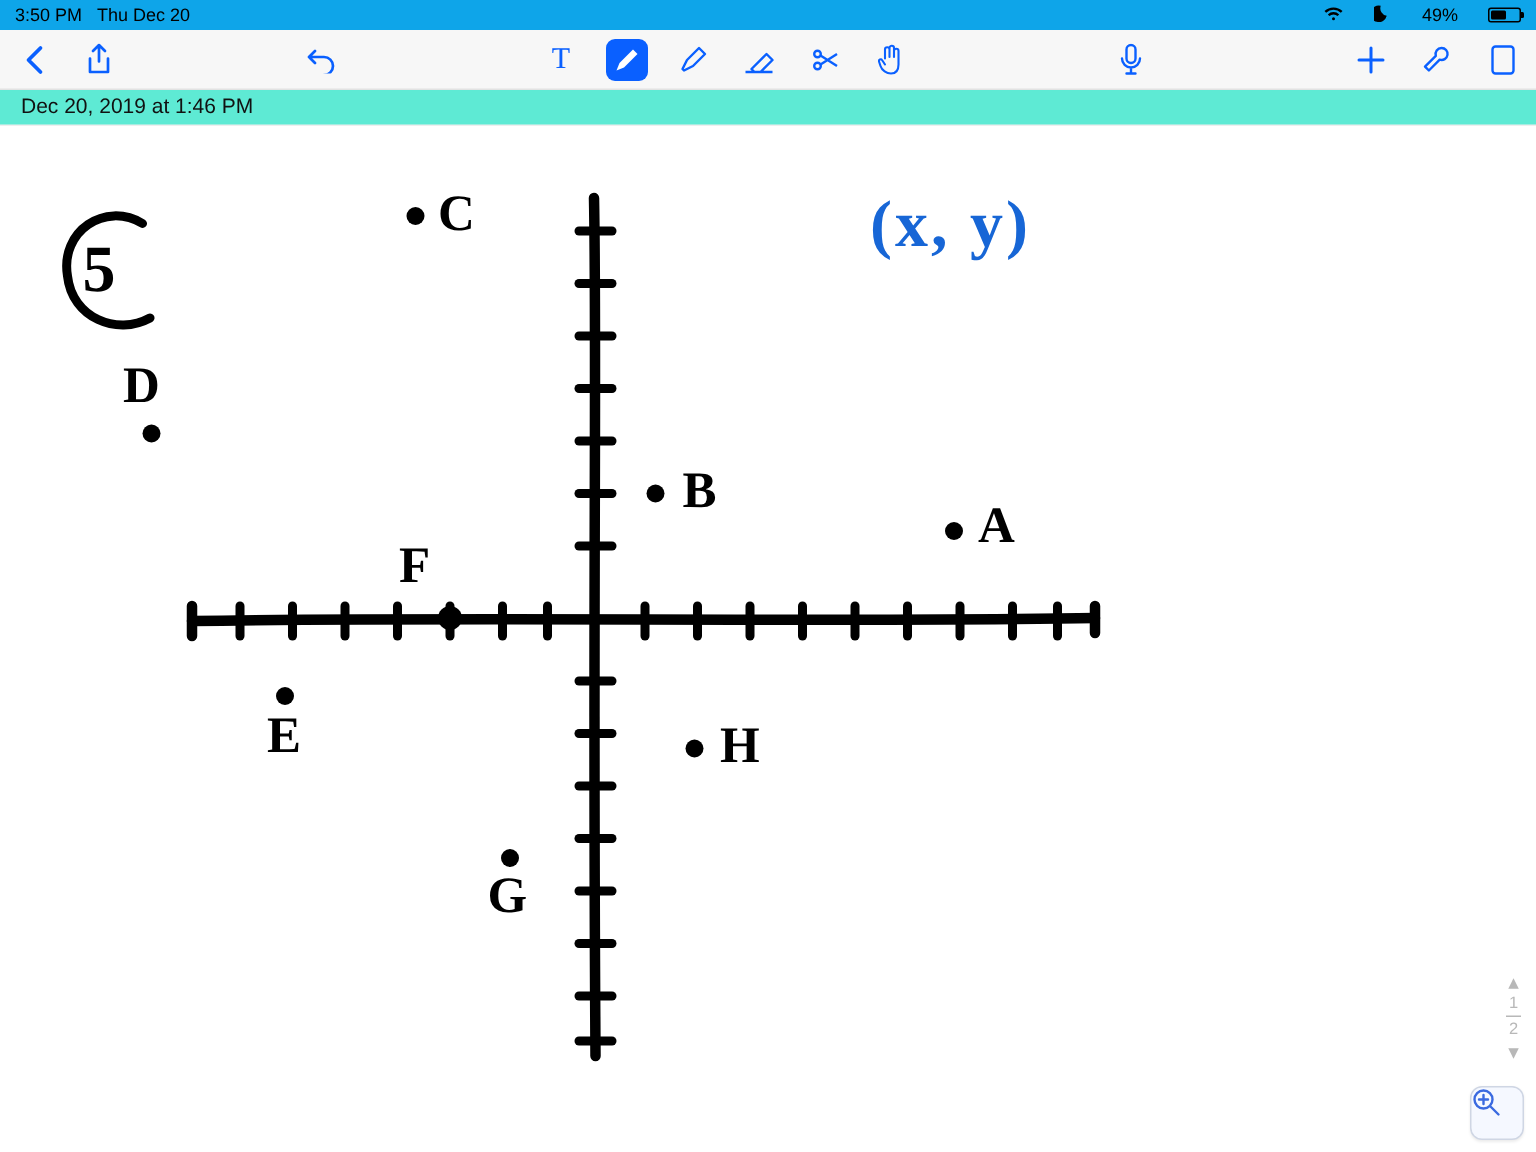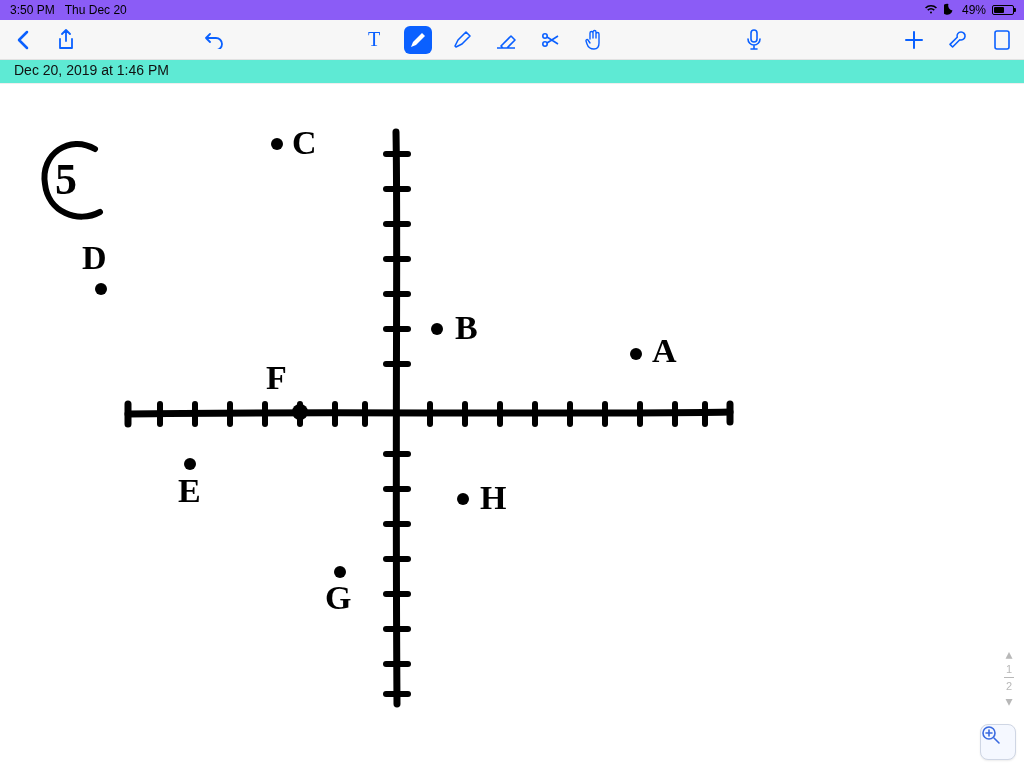--- a/index.html
+++ b/index.html
@@ -1,19 +1,19 @@
 <!DOCTYPE html>
 <html><head>
 <meta charset="utf-8">
 <style>
   * { margin: 0; padding: 0; box-sizing: border-box; }
   html, body { width: 1024px; height: 768px; overflow: hidden; font-family: -apple-system, BlinkMacSystemFont, "Helvetica Neue", sans-serif; background: #fff; }
-  .status-bar { height: 20px; background: #8b5cf6; display: flex; align-items: center; padding: 0 10px; font-size: 12px; color: #000; font-weight: 500; }
+  .status-bar { height: 20px; background: #0ea5e9; display: flex; align-items: center; padding: 0 10px; font-size: 12px; color: #000; font-weight: 500; }
   .status-left { flex: 0 0 auto; display: flex; gap: 10px; }
-  .status-right { margin-left: auto; display: flex; align-items: center; gap: 6px; }
+  .status-right { margin-left: auto; display: flex; align-items: center; gap: 20px; }
   .battery-icon { width: 22px; height: 10px; border: 1px solid #000; border-radius: 2px; position: relative; }
   .battery-icon::after { content:""; position:absolute; right:-3px; top:2px; width:2px; height:4px; background:#000; border-radius:0 1px 1px 0; }
   .battery-fill { position:absolute; left:1px; top:1px; bottom:1px; width: 48%; background:#000; border-radius:1px; }
   .wifi { display:inline-block; }
   .moon { display:inline-block; }
 
   .toolbar { height: 40px; background: #f7f7f7; border-bottom: 1px solid #e2e2e2; display: flex; align-items: center; padding: 0 8px; }
   .tb-group { display:flex; align-items:center; gap: 16px; }
   .tb-spacer { flex: 1; }
   .tb-btn { width: 28px; height: 28px; display:flex; align-items:center; justify-content:center; color:#0a60ff; cursor:pointer; }
@@ -203,20 +203,23 @@
     </g>
 
     <g stroke="#000" stroke-width="6" fill="none" stroke-linecap="round">
       <path d="M95 65 C 70 50, 40 70, 45 100 C 48 128, 78 140, 100 128"></path>
     </g>
   </svg>
 
   <div class="hw" style="position:absolute; left:55px; top:70px; font-size:44px; color:#000;">
     <span>5</span>
   </div>
+  <div class="hw" style="position:absolute; left:580px; top:40px; font-size:44px; color:#1766d6; letter-spacing:2px;">
+    <span>(x, y)</span>
+  </div>
 
   <div class="hw" style="position:absolute; left:292px; top:40px; font-size:34px;"><span>C</span></div>
   <div class="hw" style="position:absolute; left:82px; top:155px; font-size:34px;"><span>D</span></div>
   <div class="hw" style="position:absolute; left:455px; top:225px; font-size:34px;"><span>B</span></div>
   <div class="hw" style="position:absolute; left:652px; top:248px; font-size:34px;"><span>A</span></div>
   <div class="hw" style="position:absolute; left:266px; top:275px; font-size:34px;"><span>F</span></div>
   <div class="hw" style="position:absolute; left:178px; top:388px; font-size:34px;"><span>E</span></div>
   <div class="hw" style="position:absolute; left:480px; top:395px; font-size:34px;"><span>H</span></div>
   <div class="hw" style="position:absolute; left:325px; top:495px; font-size:34px;"><span>G</span></div>
 

